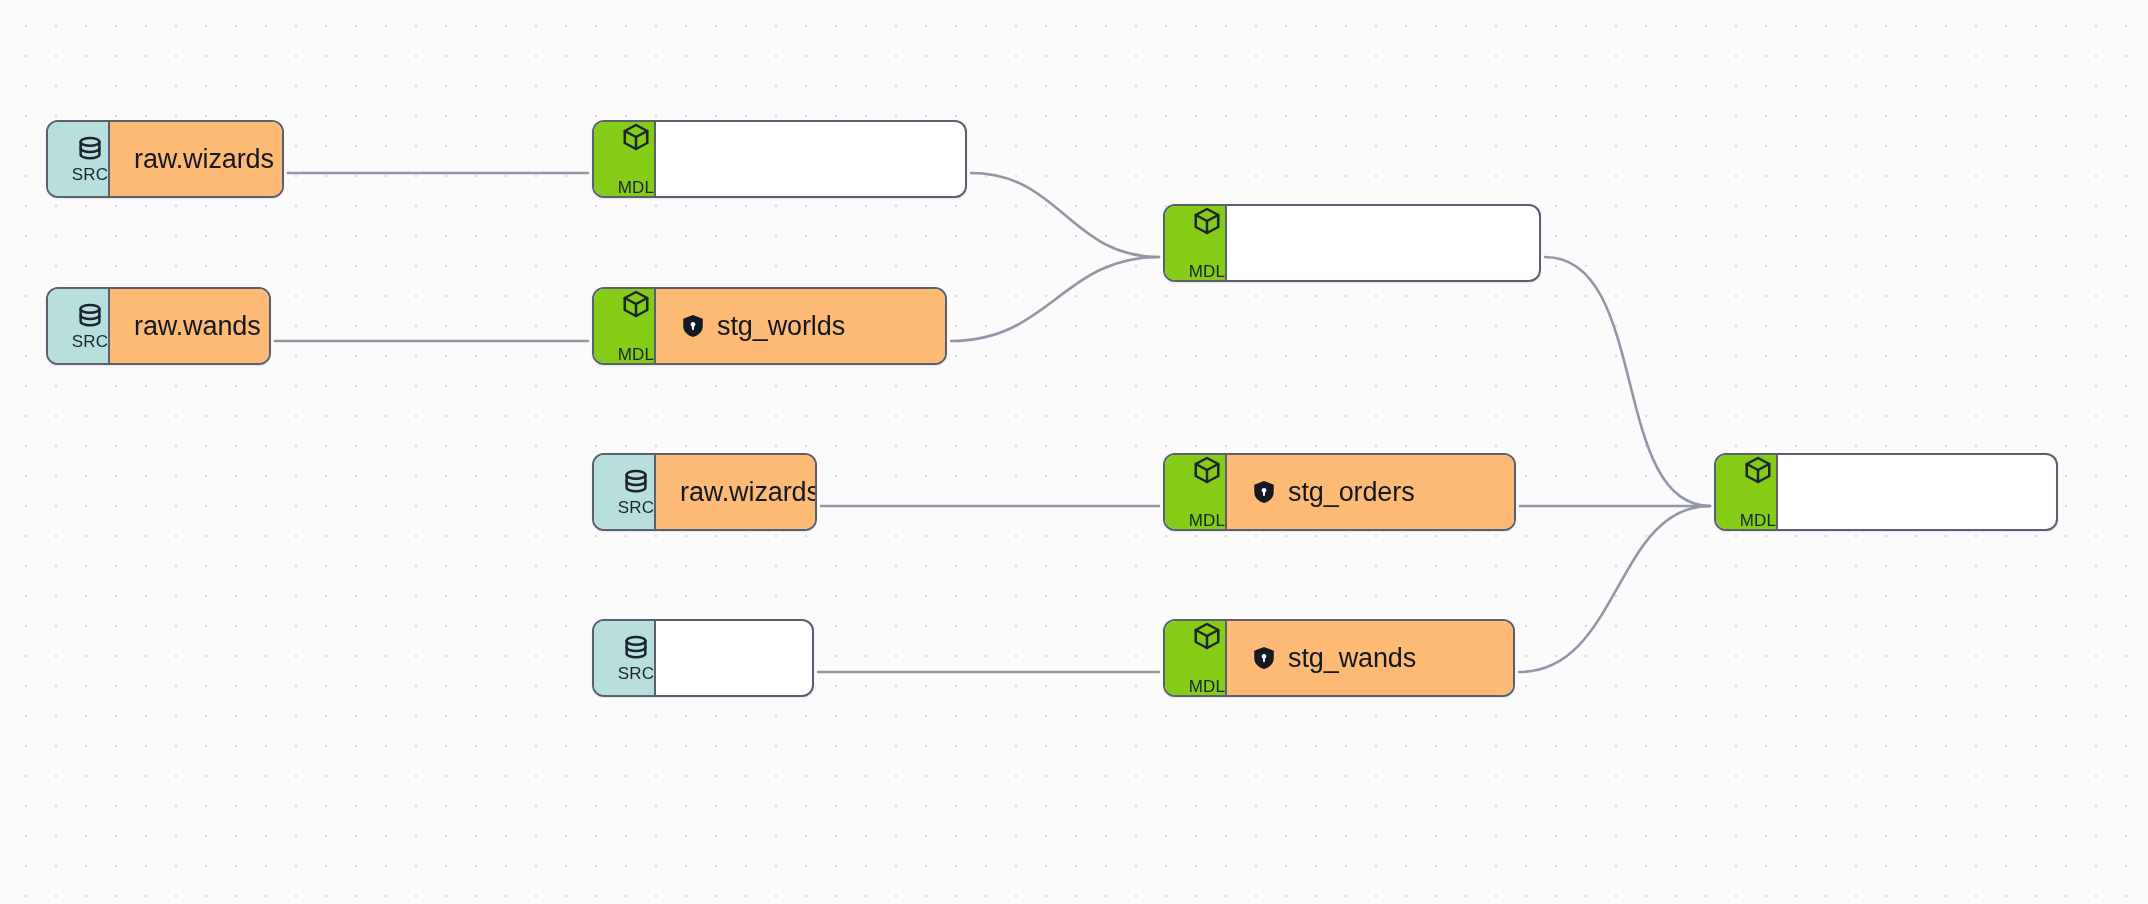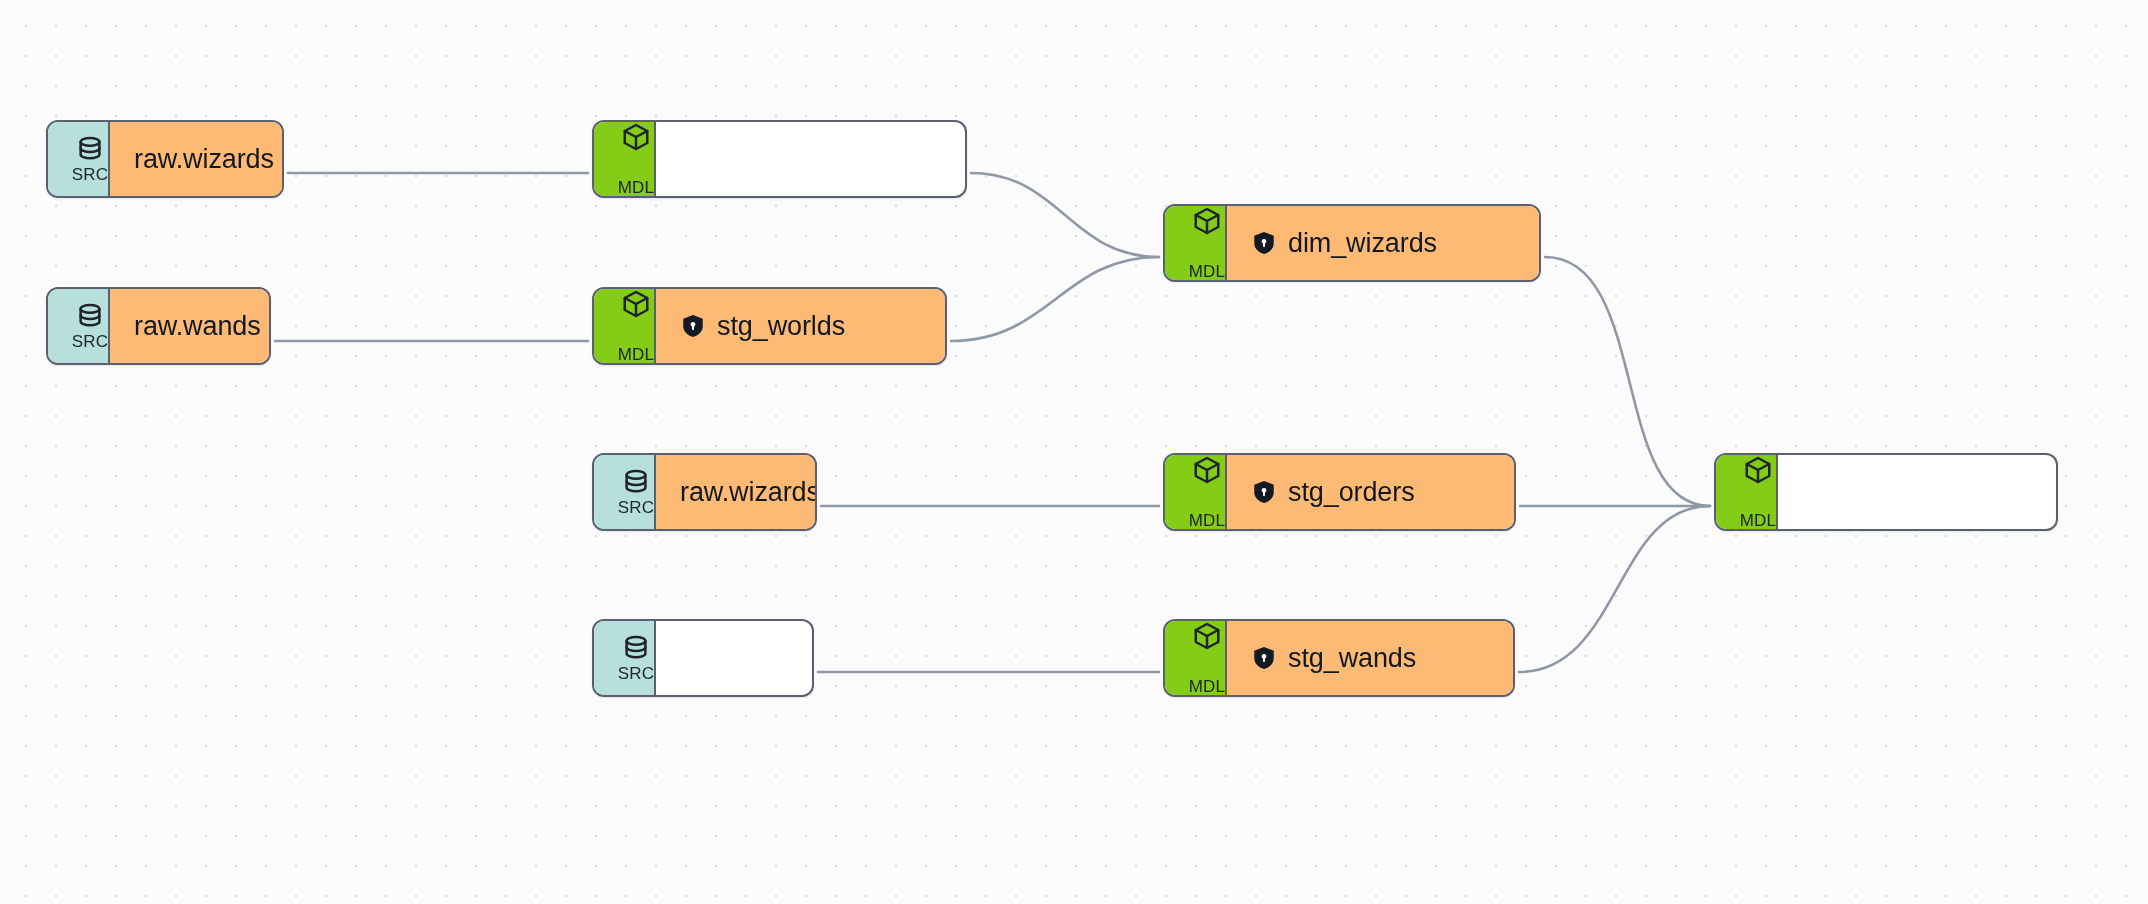--- a/index.html
+++ b/index.html
@@ -239,28 +239,20 @@
       </div>
       <div class="node mdl" style="left: 1163px; top: 204px; width: 378px;">
         <div class="node-badge">
           <span class="badge-icon"><svg width="30" height="30" viewBox="0 0 24 24" fill="none" stroke="#1d2430" stroke-width="2" stroke-linecap="round" stroke-linejoin="round">
               <path d="M12 2.4 L21 7.2 L21 16.8 L12 21.6 L3 16.8 L3 7.2 Z"></path>
               <path d="M3 7.2 L12 12 L21 7.2"></path>
               <path d="M12 12 L12 21.6"></path>
             </svg></span>
           <span class="badge-label">MDL</span>
         </div>
-        <div class="node-body">
-          <span class="lock-icon"><svg width="26" height="26" viewBox="0 0 24 24">
-              <path d="M12 1.8 L21 5.2 V12 c0 5.3 -3.9 8.6 -9 10.2 C6.9 20.6 3 17.3 3 12 V5.2 Z" fill="#141a24"></path>
-              <circle cx="12" cy="10.4" r="2.15" fill="#ffffff"></circle>
-              <path d="M10.75 10.6 h2.5 l-0.55 5.1 h-1.4 Z" fill="#ffffff"></path>
-            </svg></span>
-          <span class="node-label">dim_wizards</span>
-        </div>
       </div>
       <div class="node mdl" style="left: 1714px; top: 453px; width: 344px;">
         <div class="node-badge">
           <span class="badge-icon"><svg width="30" height="30" viewBox="0 0 24 24" fill="none" stroke="#1d2430" stroke-width="2" stroke-linecap="round" stroke-linejoin="round">
               <path d="M12 2.4 L21 7.2 L21 16.8 L12 21.6 L3 16.8 L3 7.2 Z"></path>
               <path d="M3 7.2 L12 12 L21 7.2"></path>
               <path d="M12 12 L12 21.6"></path>
             </svg></span>
           <span class="badge-label">MDL</span>
         </div>

